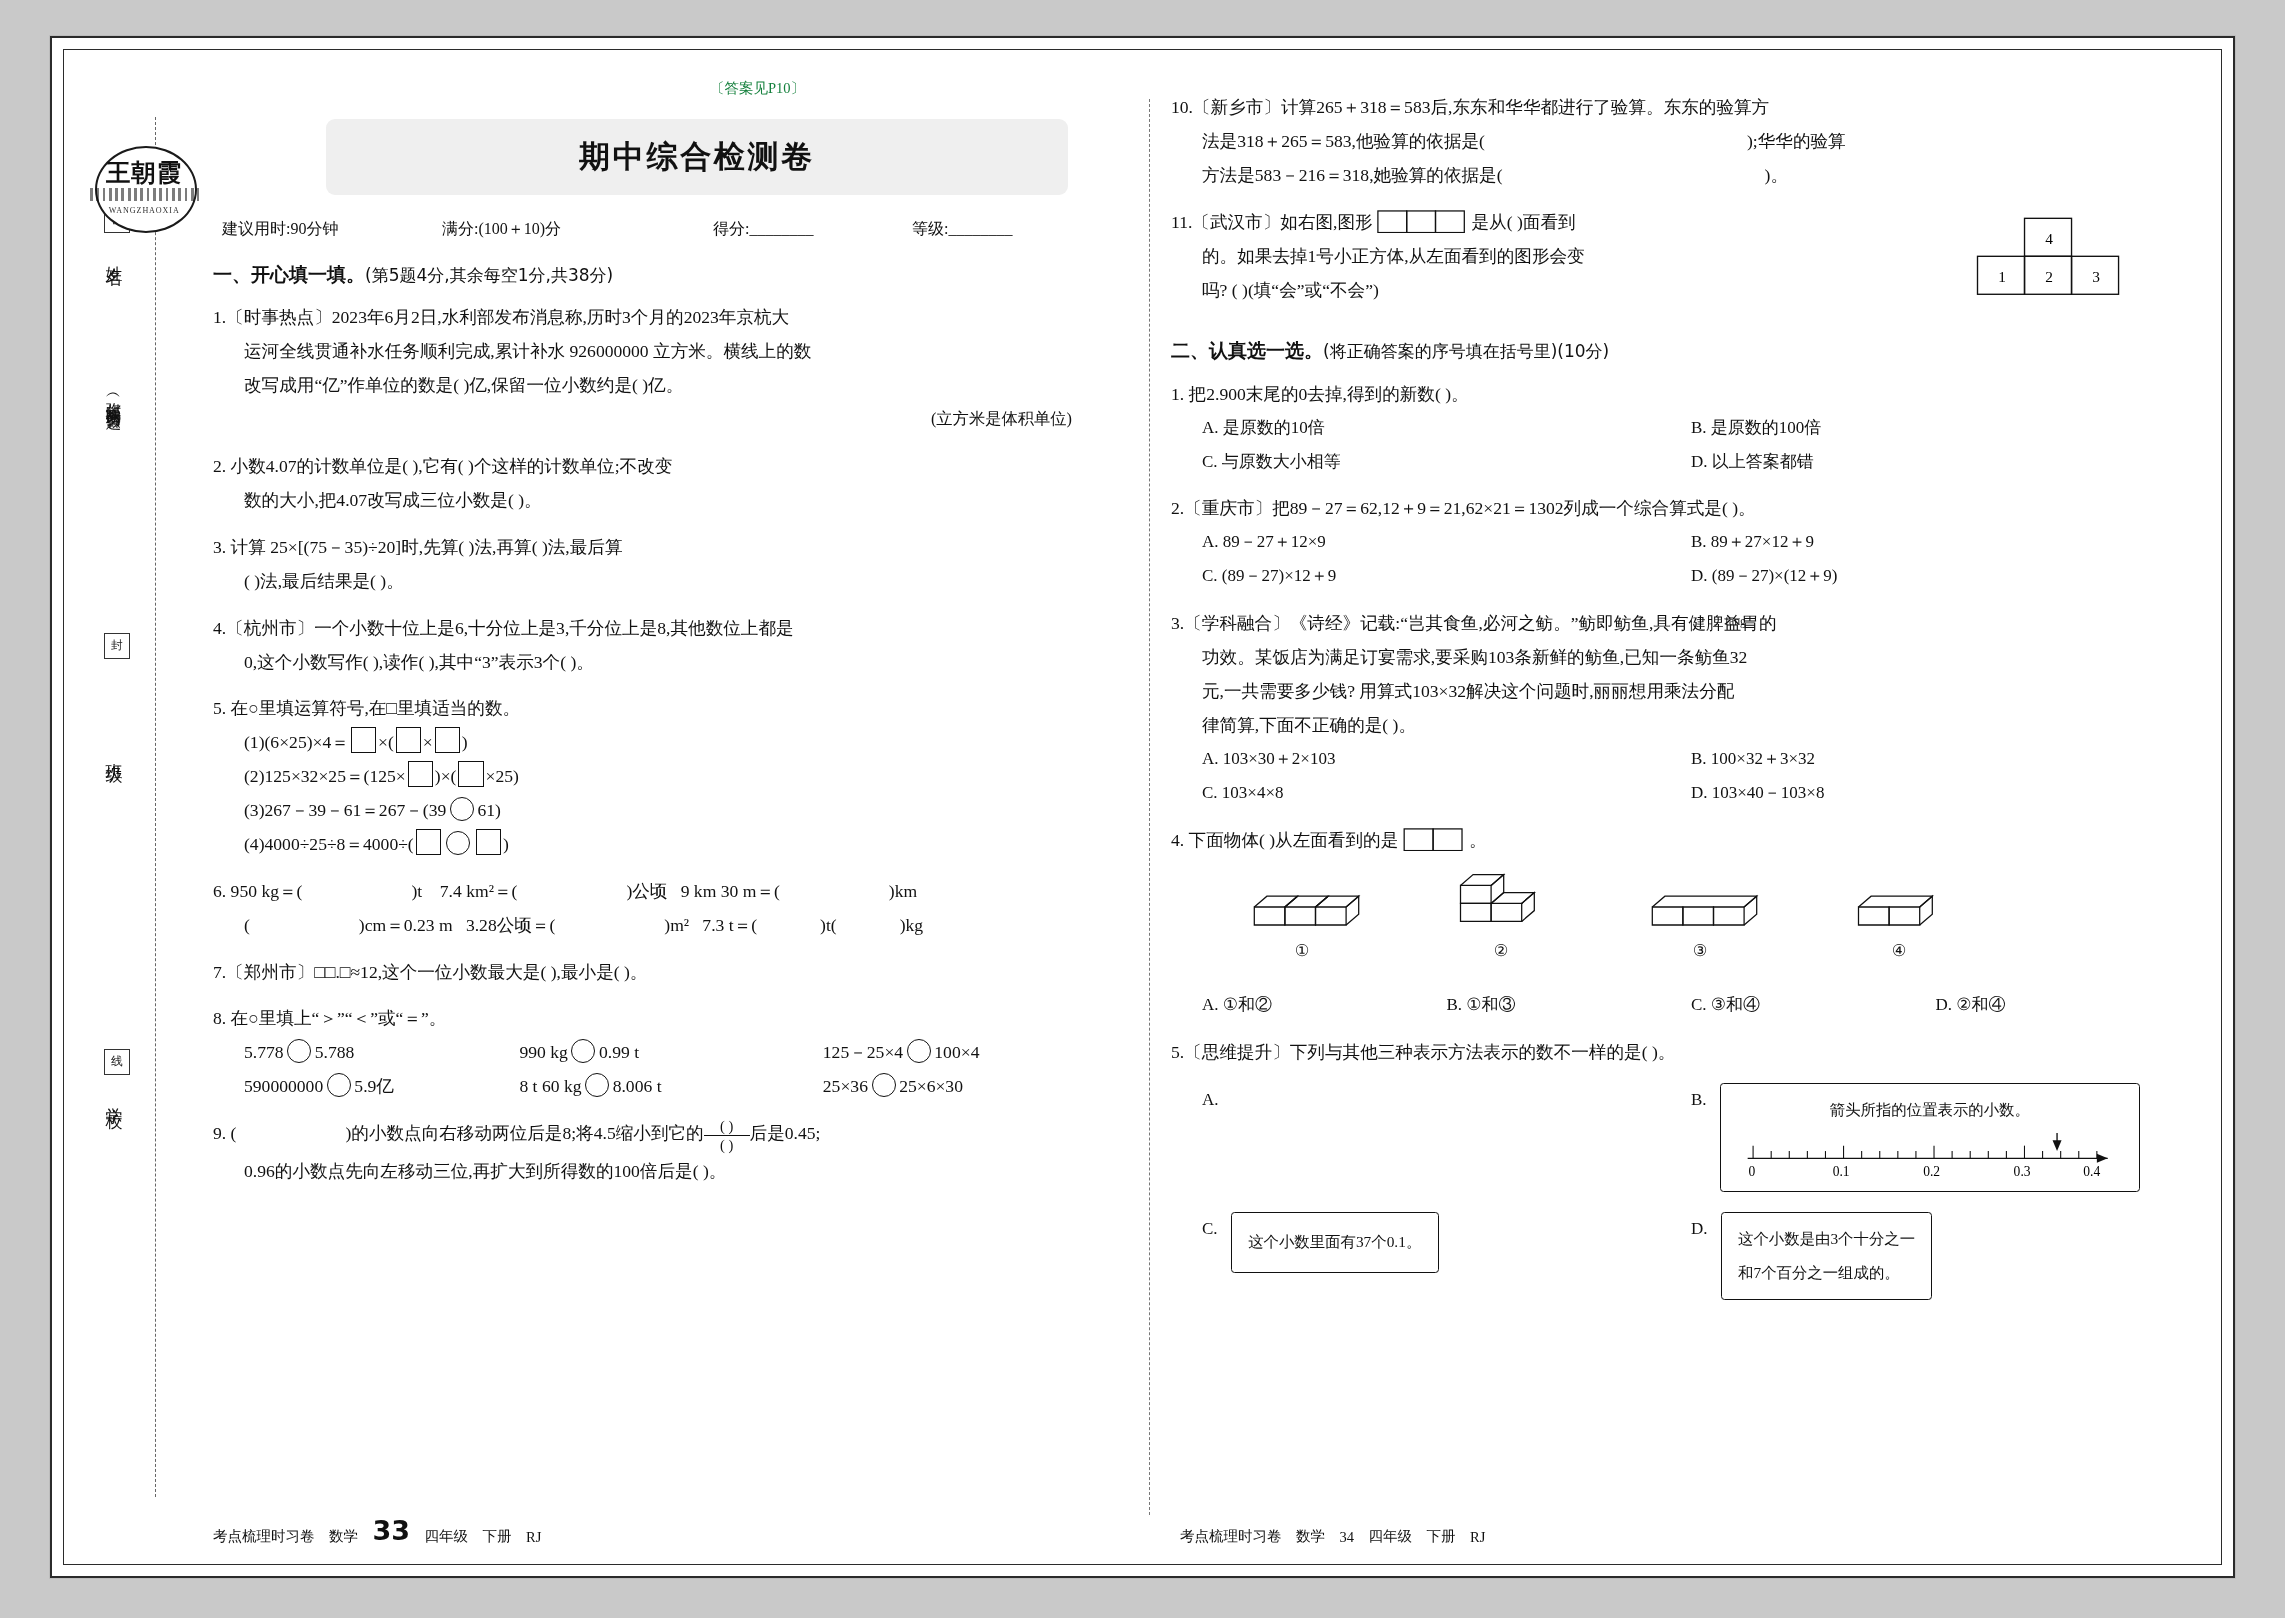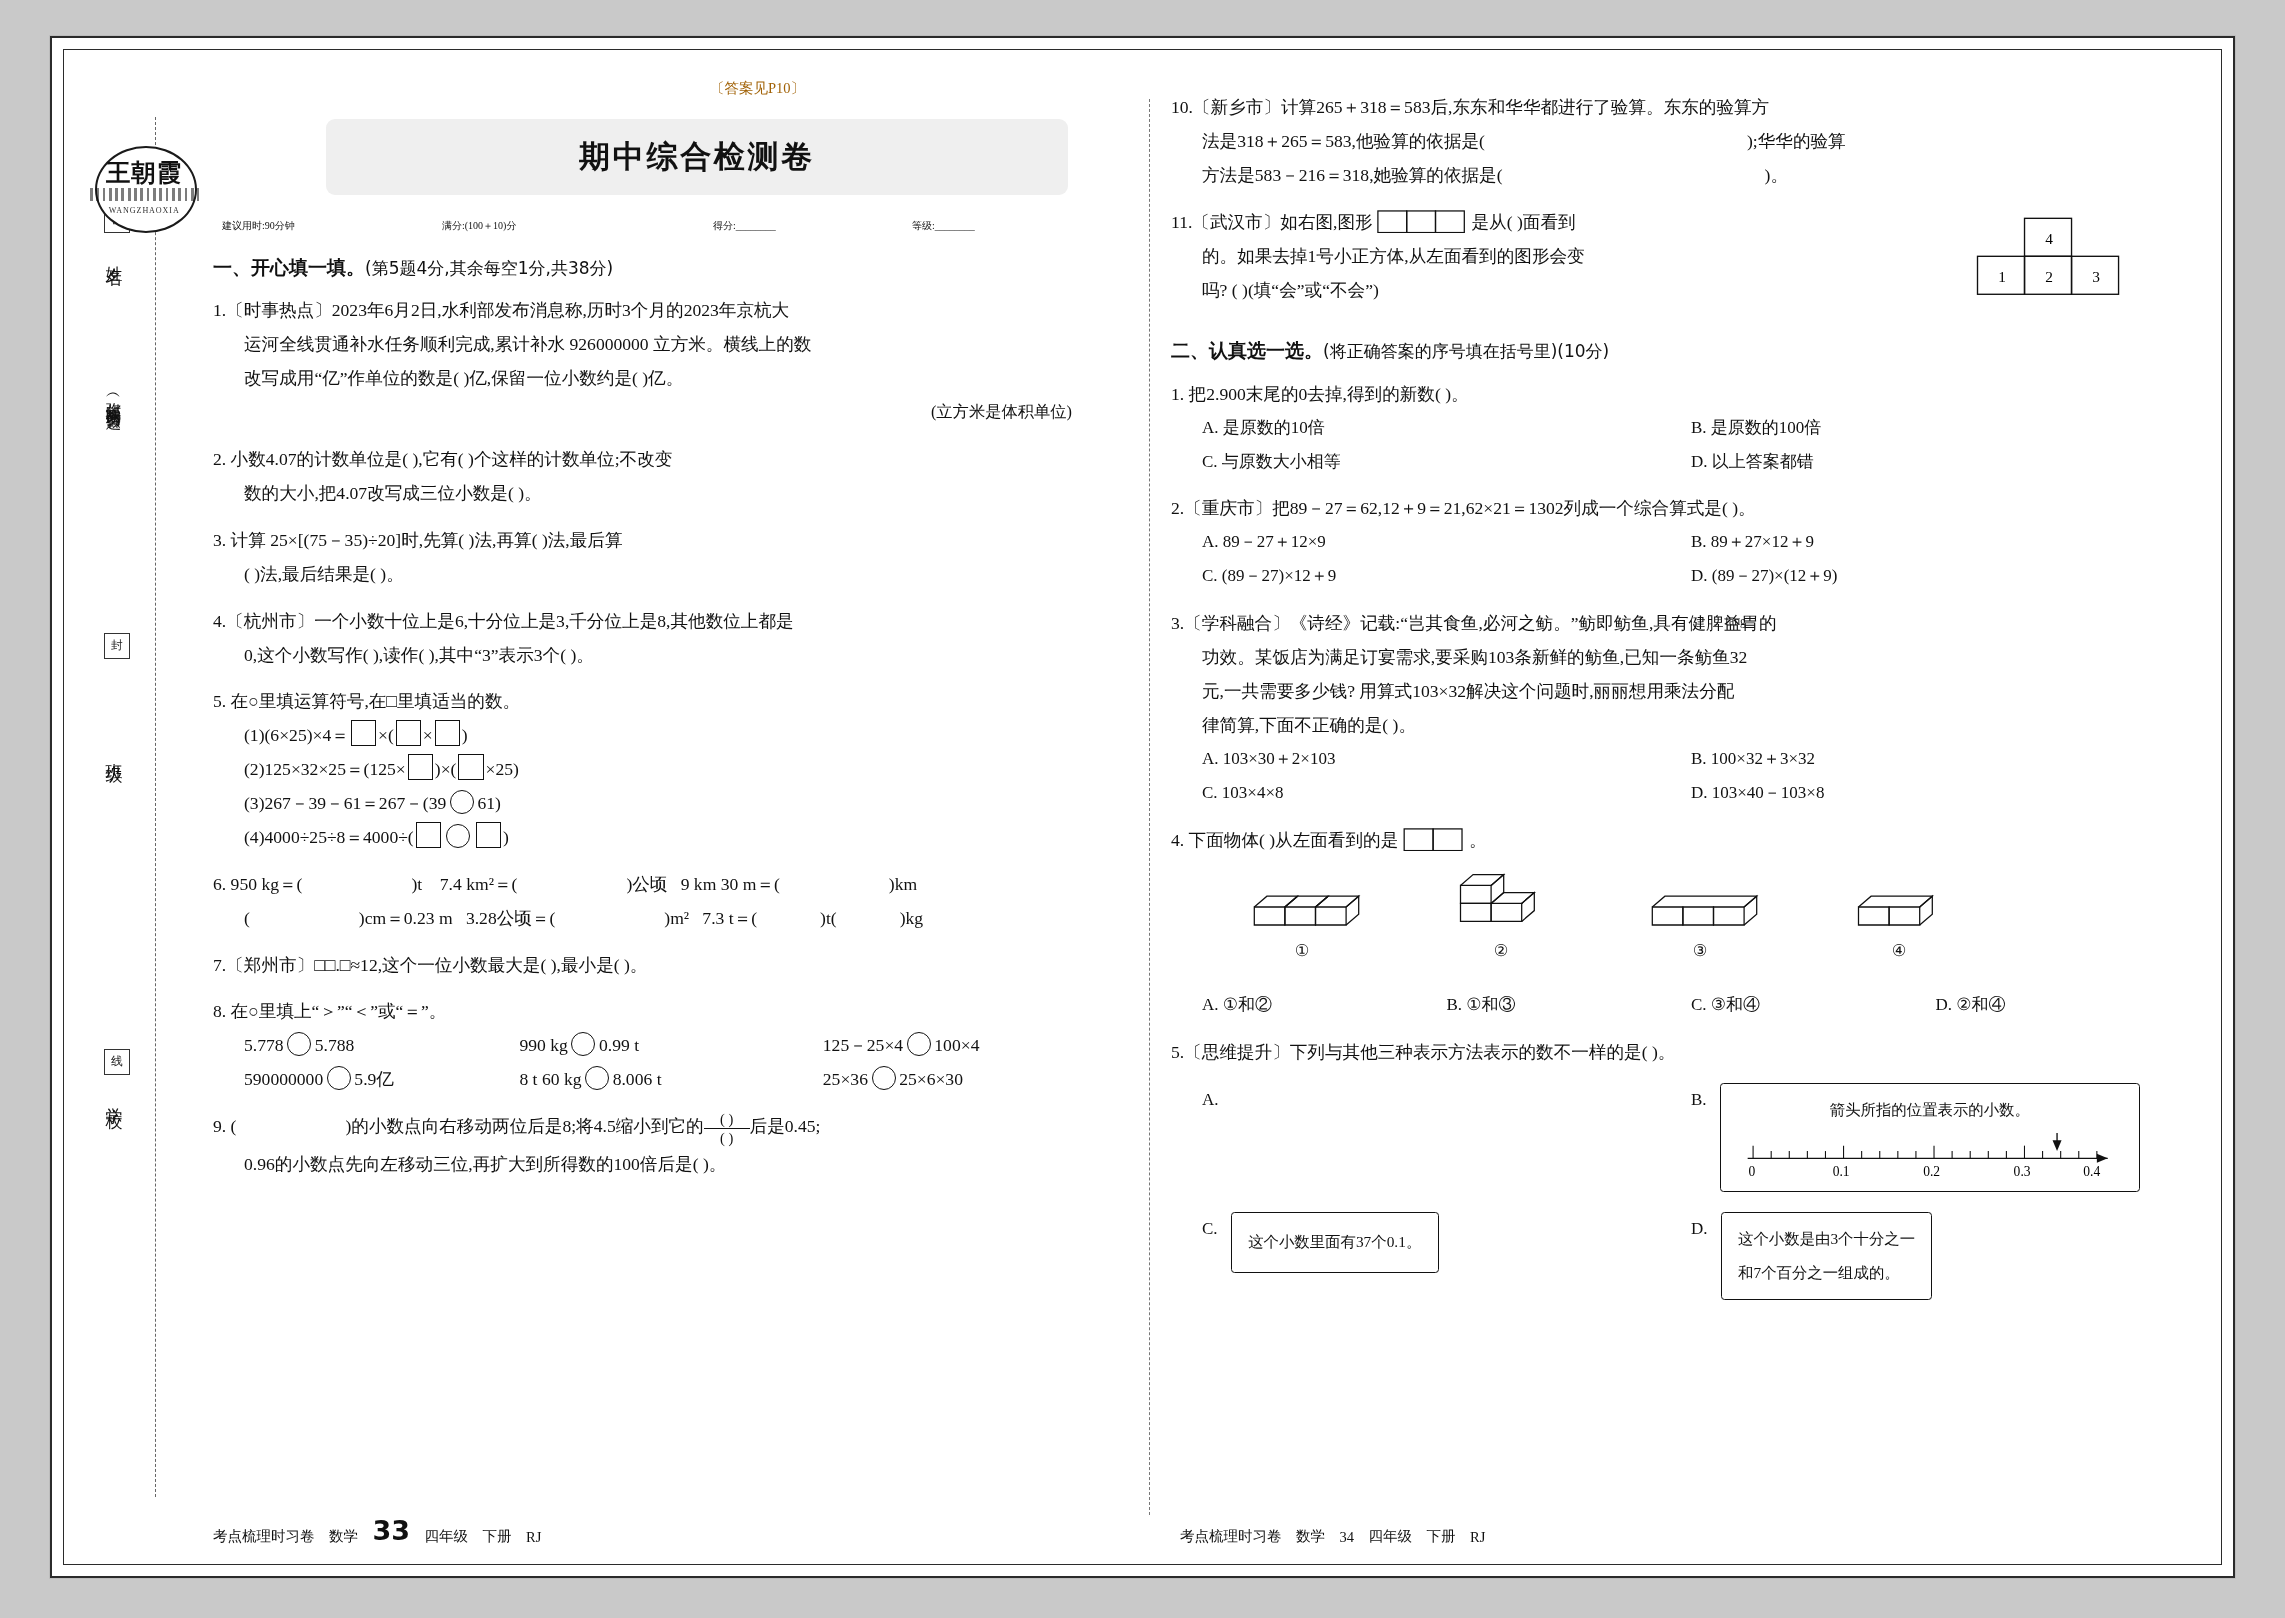--- a/index.html
+++ b/index.html
@@ -74,34 +74,34 @@
   .logo .en{
     position:absolute;left:7.2px;top:65px;width:98px;text-align:center;
     font-size:8.1px;letter-spacing:0.9px;color:#333;
   }
   .logo .band{
     position:absolute;left:1.8px;top:47px;width:109px;height:12.7px;
     background:repeating-linear-gradient(90deg,#111 0 2.7px,transparent 2.7px 6.3px);
     opacity:.55;
   }
   .answer-ref{
-    position:absolute;left:633px;top:16.3px;font-size:14.5px;color:#a16207;
+    position:absolute;left:633px;top:16.3px;font-size:14.5px;color:#15803d;
   }
   .title-box{
     margin-left:113px;margin-top:40px;
     width:742px;height:76px;background:#efefef;border-radius:9px;
     display:flex;align-items:center;justify-content:center;
   }
   .title-box span{
     font-size:31px;font-weight:bold;letter-spacing:2.7px;color:#111;
     font-family:"DejaVu Sans",sans-serif;
   }
   .meta-row{
     margin-top:23.5px;margin-left:9px;width:905px;
-    display:flex;font-size:10px;color:#111;
+    display:flex;font-size:16px;color:#111;
   }
   .meta-row .m1{width:172px;}
   .meta-row .m2{width:271px;margin-left:48px;}
   .meta-row .m3{width:199px;}
   .meta-row .m4{width:181px;}
   .sec-head{
     margin-top:22px;font-size:19px;font-weight:bold;color:#111;
     font-family:"DejaVu Sans",sans-serif;
   }
   .sec-head .sub{font-weight:normal;font-size:17px;}

